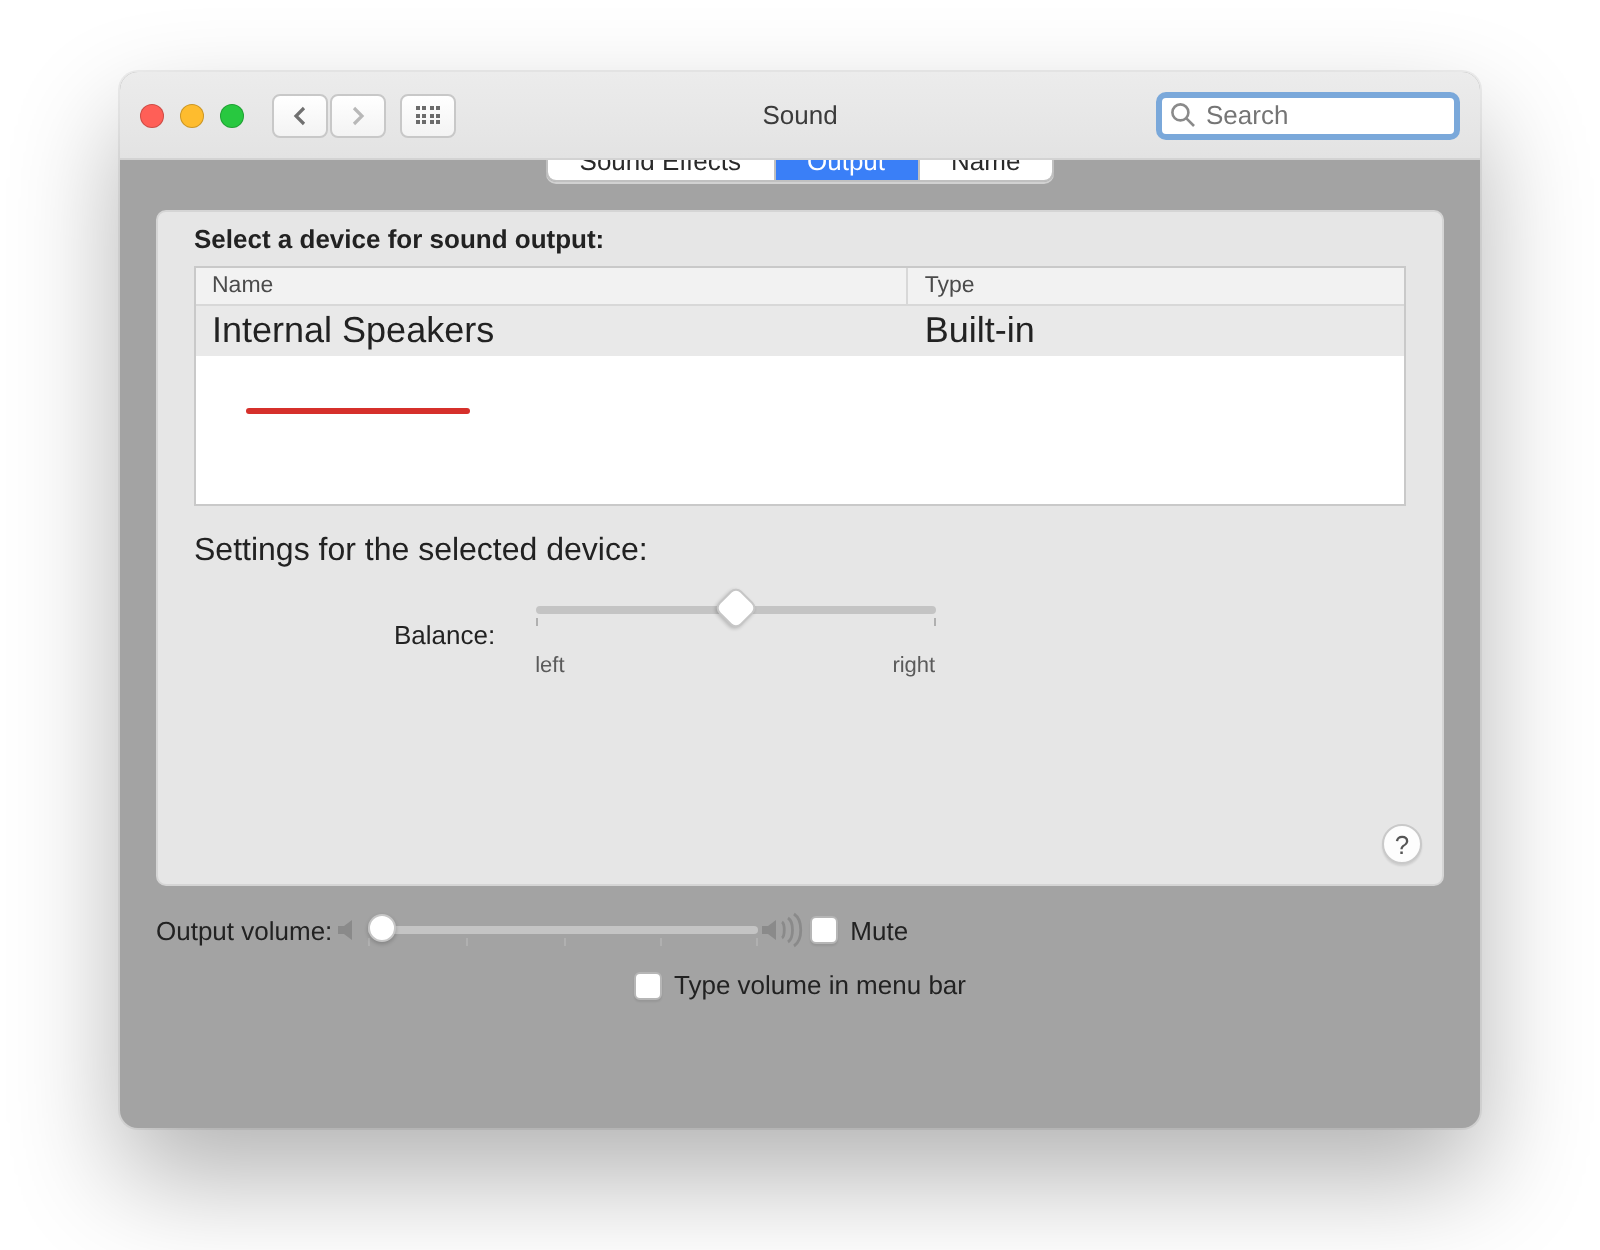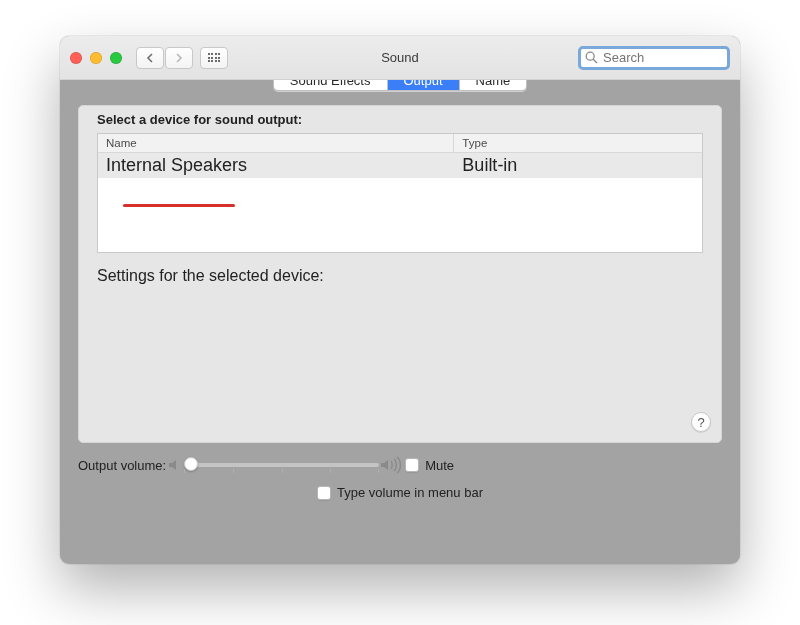--- a/index.html
+++ b/index.html
@@ -197,20 +197,36 @@
       </div>
       <div class="device-row">
         <div class="cname">Internal Speakers</div>
         <div class="ctype">Built-in</div>
       </div>
     </div>
     <div class="underline-mark"></div>
 
     <div class="settings-label">Settings for the selected device:</div>
 
+    <div class="balance-row">
+      <div class="balance-label">Balance:</div>
+      <div>
+        <div class="slider">
+          <div class="track"></div>
+          <div class="tick" style="left:0"></div>
+          <div class="tick" style="left:50%"></div>
+          <div class="tick" style="right:0"></div>
+          <div class="knob" style="left:calc(50% - 8px)"></div>
+        </div>
+        <div class="slider-labels" style="width:200px">
+          <span>left</span>
+          <span>right</span>
+        </div>
+      </div>
+    </div>
 
     <div class="help-btn">?</div>
   </div>
 
   <div class="footer">
     <div class="vol-row">
       <div class="vol-label">Output volume:</div>
       <svg class="spk-icon" width="18" height="18" viewBox="0 0 18 18">
         <path d="M3 7h3l4-3v10l-4-3H3z" fill="#8a8a8a"></path>
       </svg>

